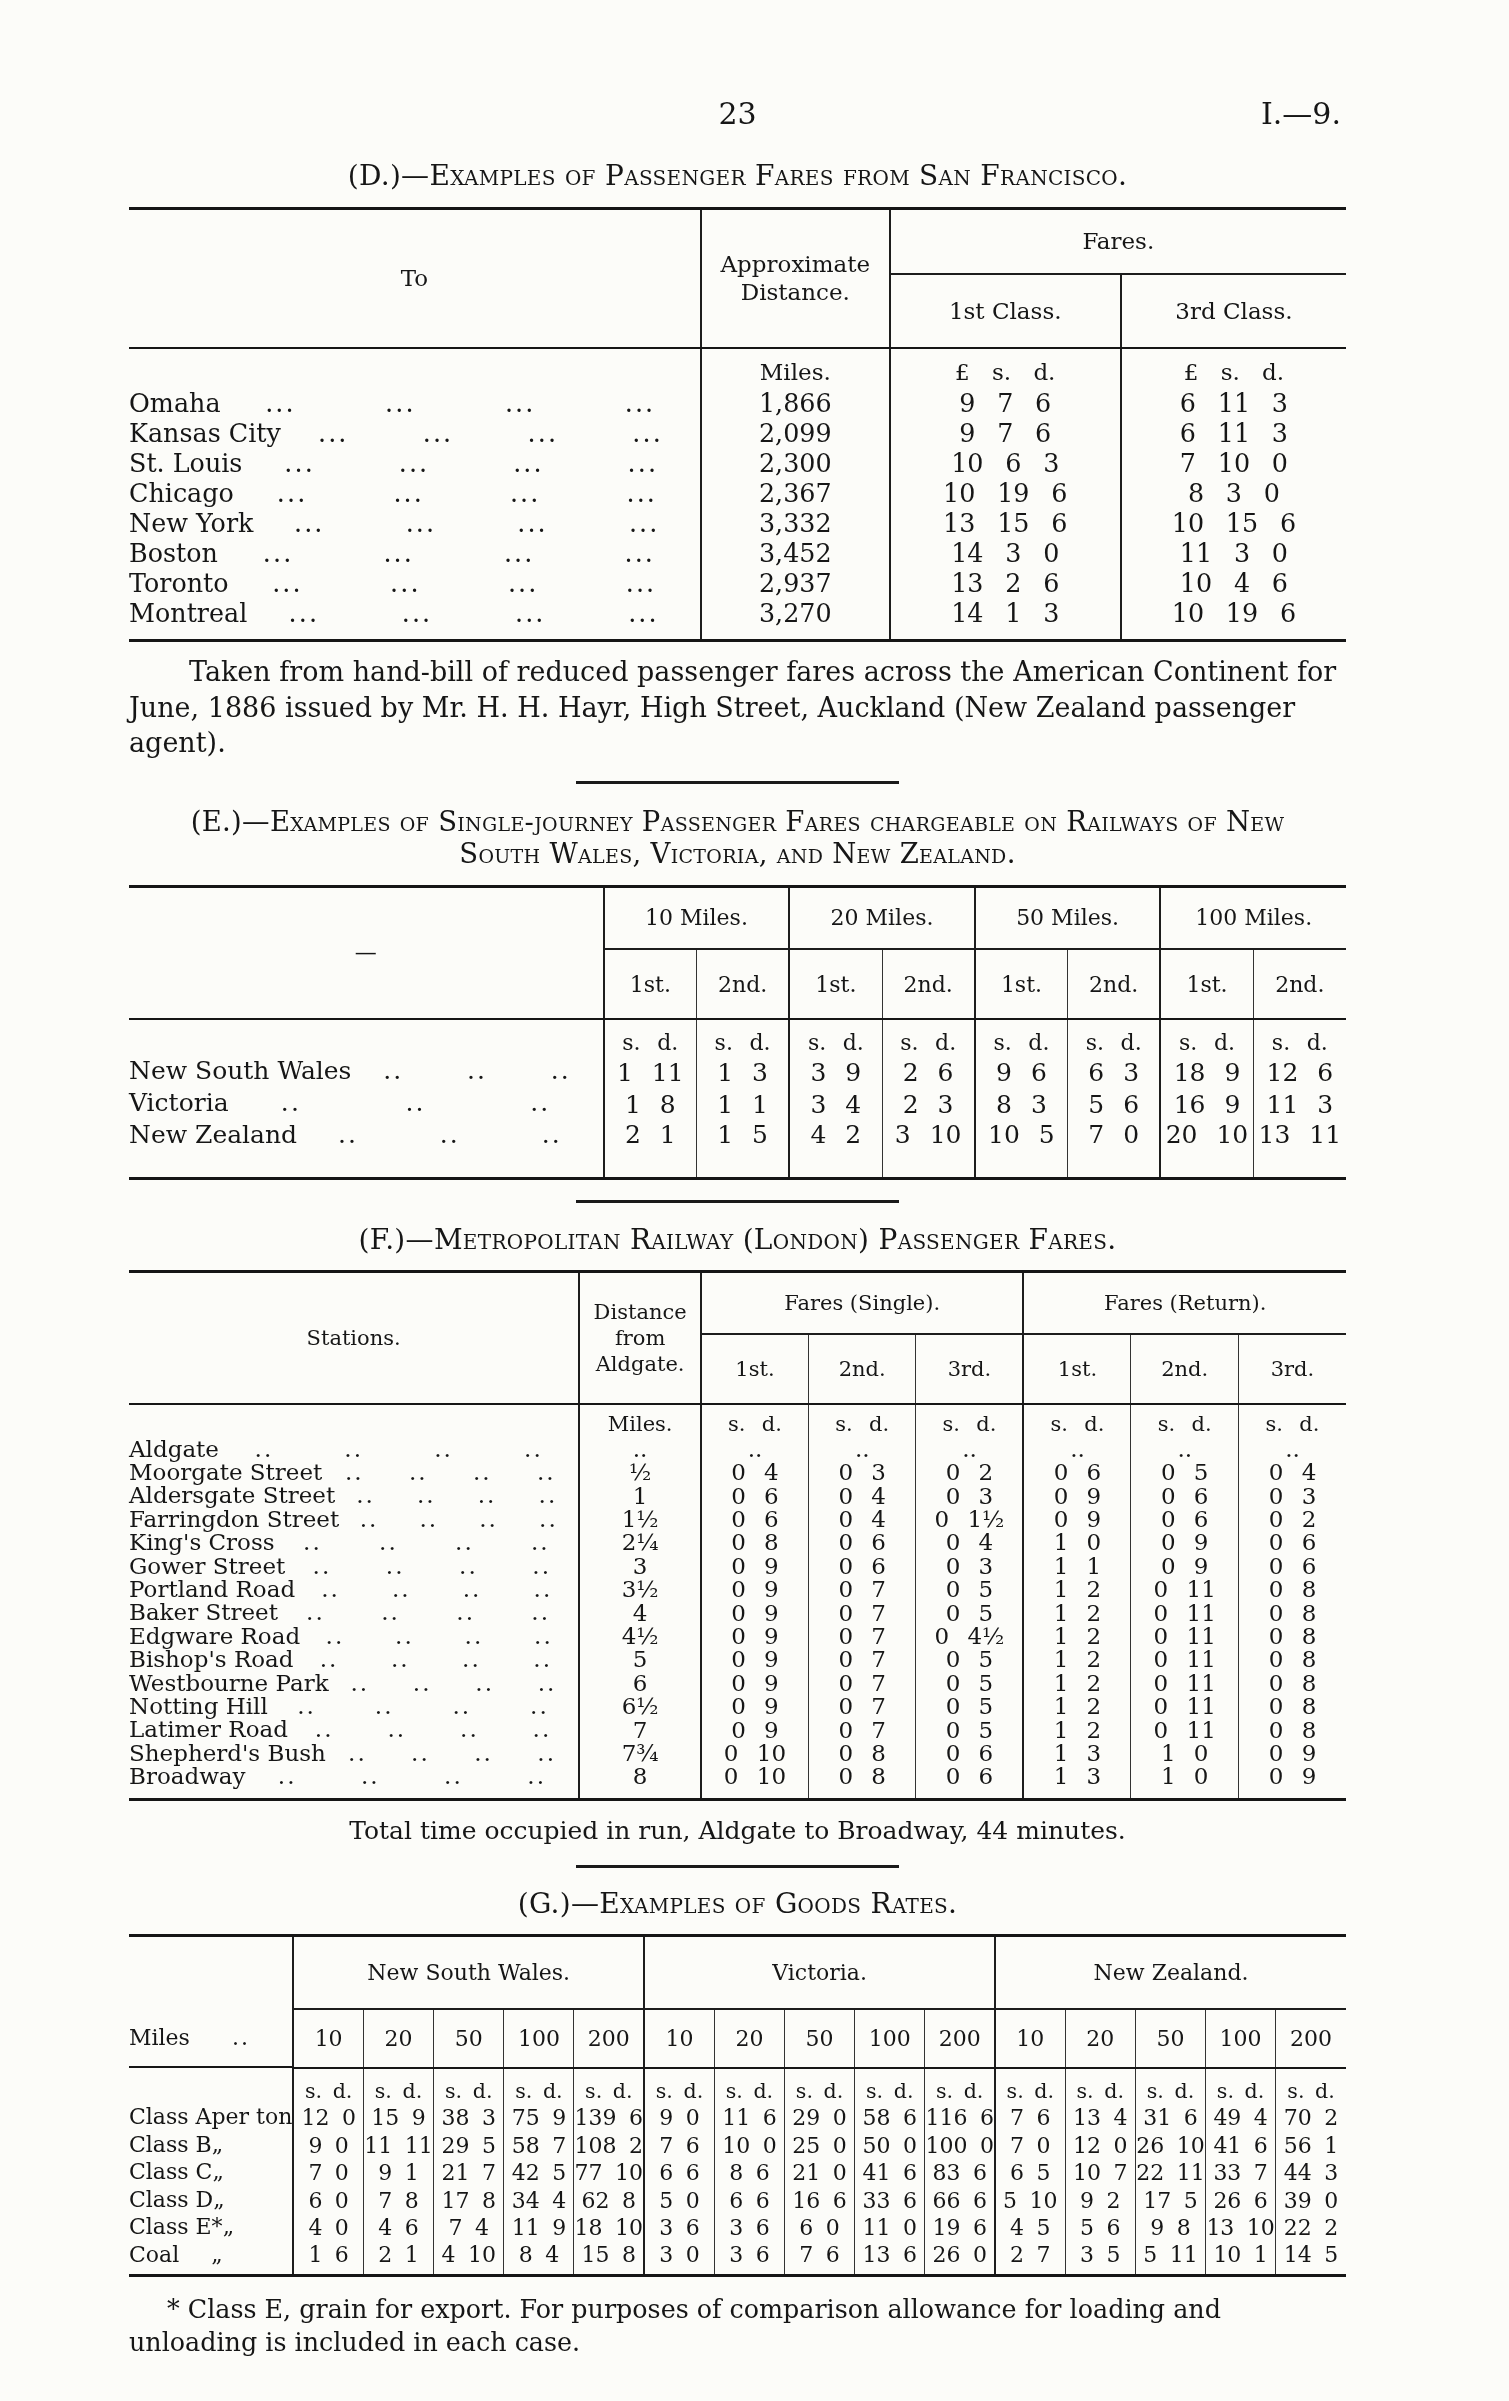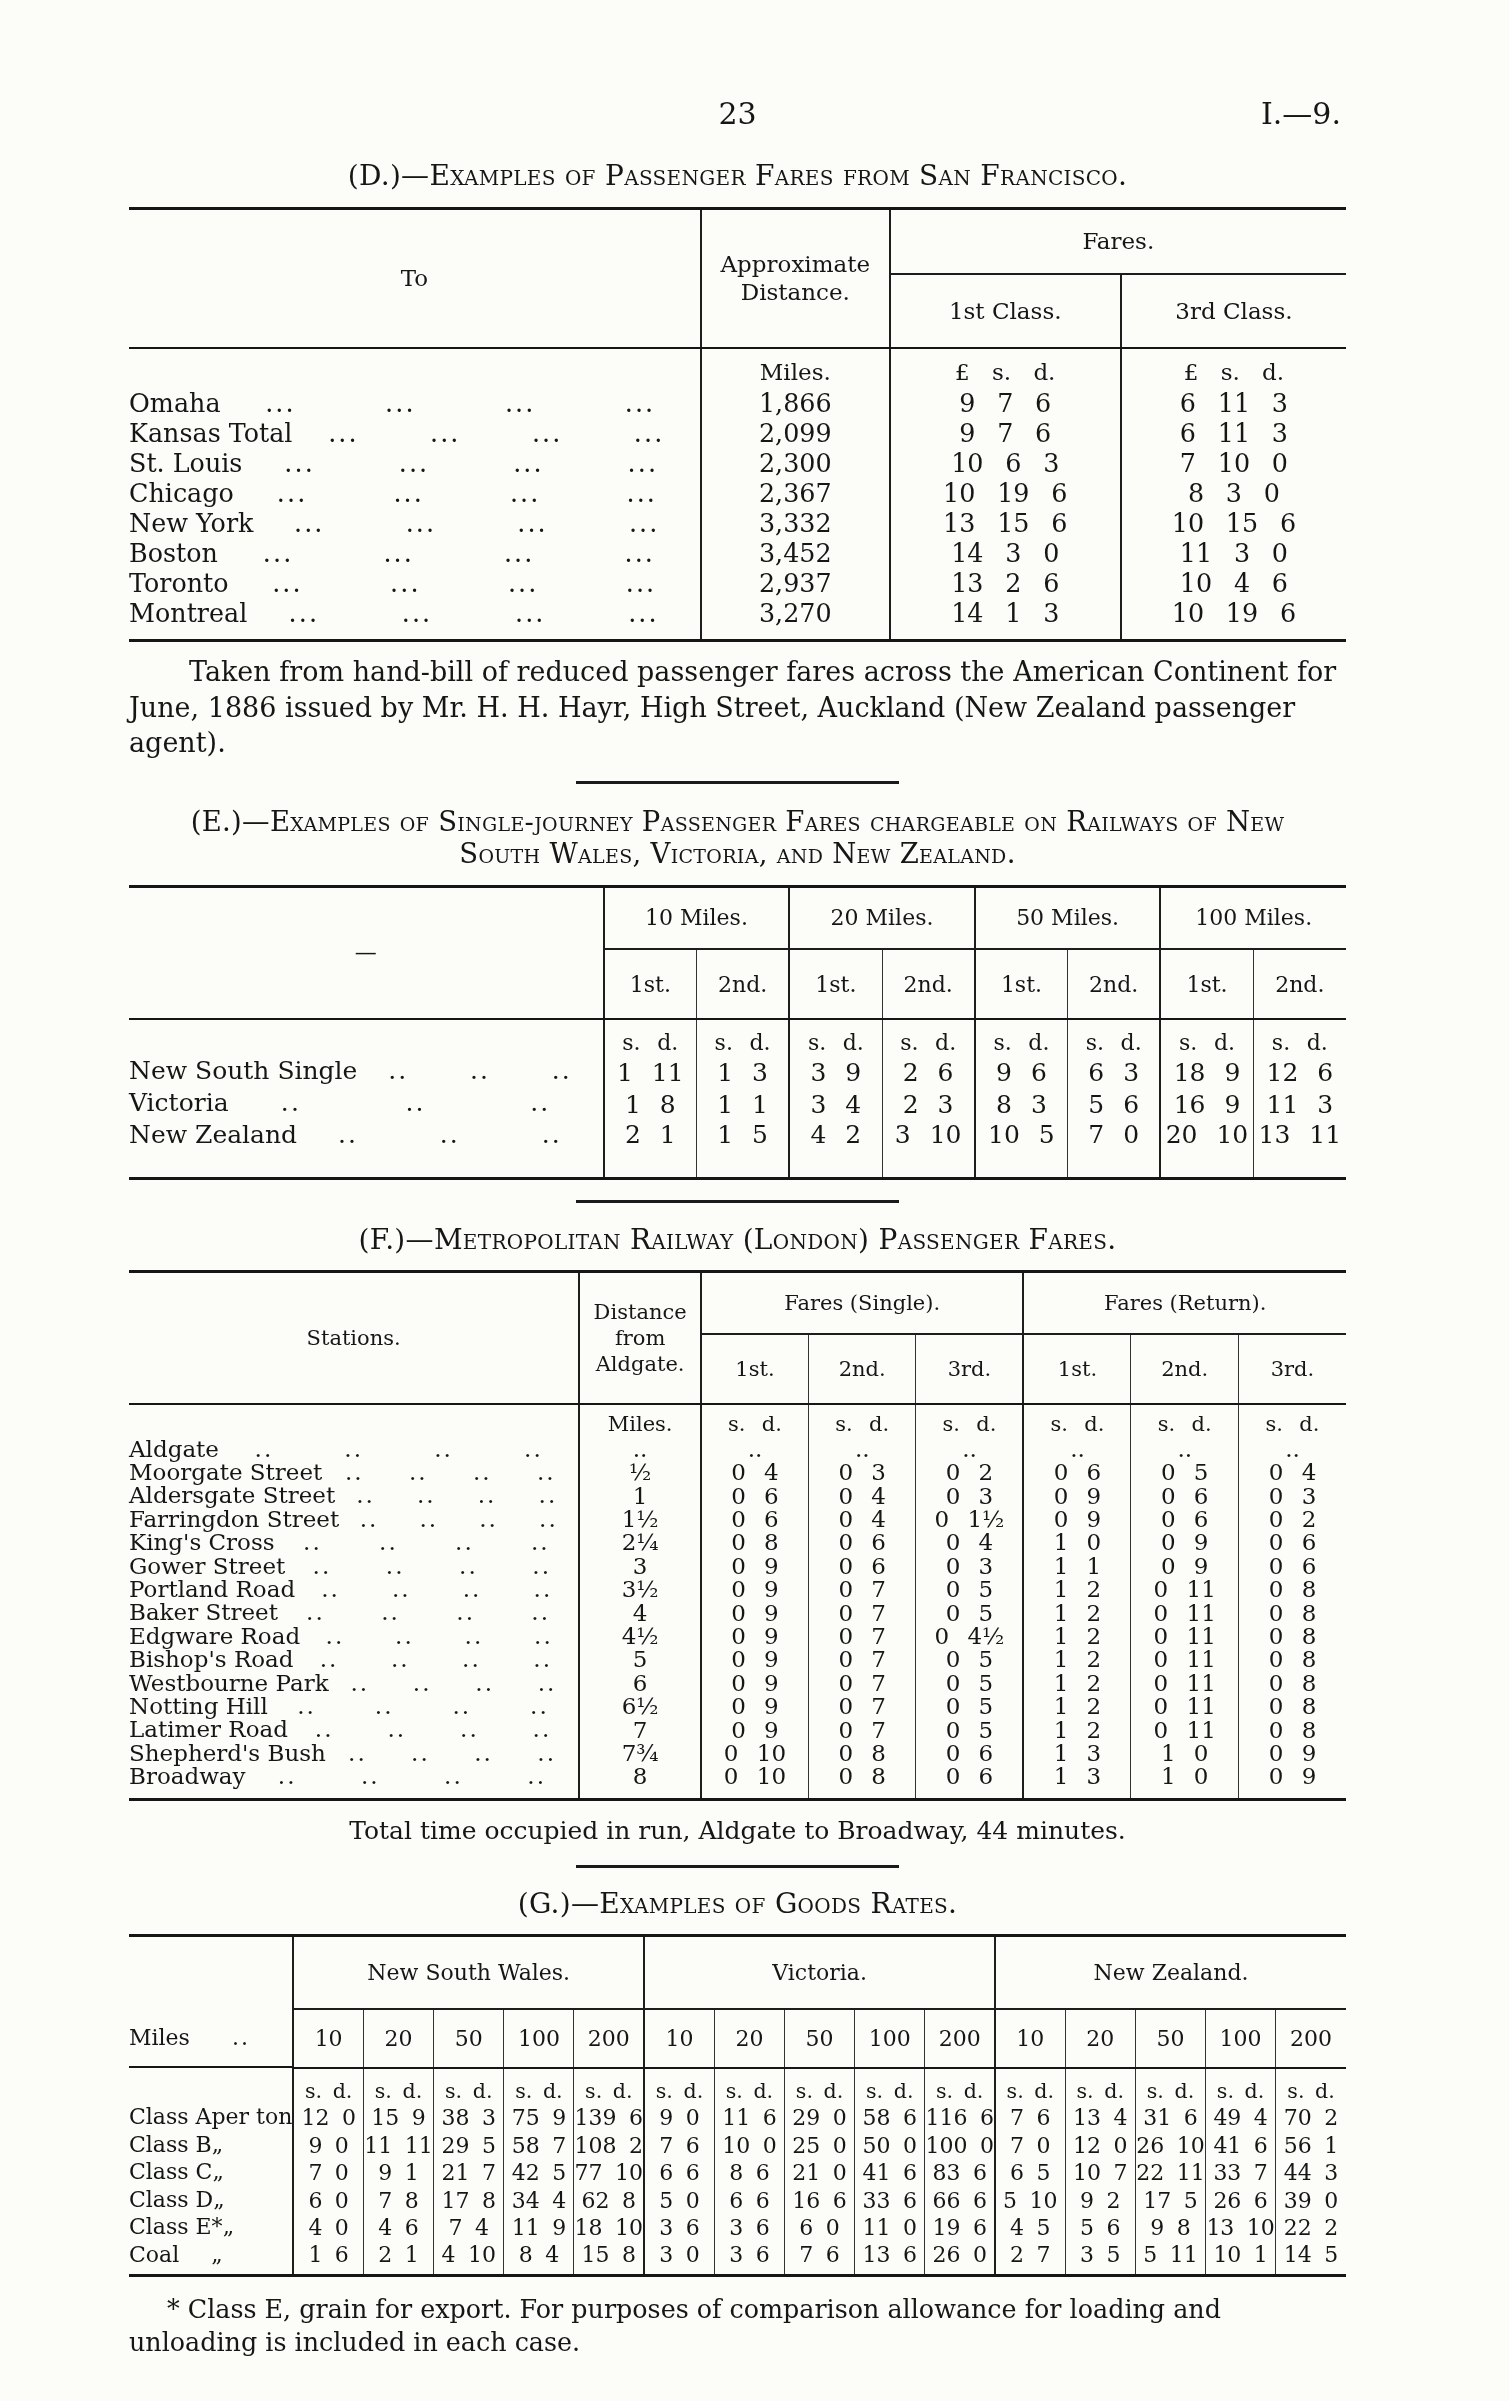--- a/index.html
+++ b/index.html
@@ -134,21 +134,21 @@
             <span class="ld">...</span>
             <span class="ld">...</span>
             <span class="ld">...</span>
           </td>
         <td class="v3">1,866</td>
         <td class="v3 lsd">9 7 6</td>
         <td class="v3 lsd pr84">6 11 3</td>
       </tr>
       <tr class="td-row">
         <td class="leader">
-            <span class="nm">Kansas Total</span>
+            <span class="nm">Kansas City</span>
             <span class="ld">...</span>
             <span class="ld">...</span>
             <span class="ld">...</span>
             <span class="ld">...</span>
           </td>
         <td class="v3">2,099</td>
         <td class="v3 lsd">9 7 6</td>
         <td class="v3 lsd pr84">6 11 3</td>
       </tr>
       <tr class="td-row">
@@ -270,21 +270,21 @@
         <td class="v2 sd-h">s. d.</td>
         <td class="v3 sd-h">s. d.</td>
         <td class="v2 sd-h">s. d.</td>
         <td class="v3 sd-h">s. d.</td>
         <td class="v2 sd-h">s. d.</td>
         <td class="v3 sd-h">s. d.</td>
         <td class="v2 sd-h">s. d.</td>
       </tr>
       <tr class="te-row">
         <td class="leader">
-            <span class="nm">New South Single</span>
+            <span class="nm">New South Wales</span>
             <span class="ld">..</span>
             <span class="ld">..</span>
             <span class="ld">..</span>
           </td>
         <td class="v3 pair">1 11</td>
         <td class="v2 pair">1 3</td>
         <td class="v3 pair">3 9</td>
         <td class="v2 pair">2 6</td>
         <td class="v3 pair">9 6</td>
         <td class="v2 pair">6 3</td>

